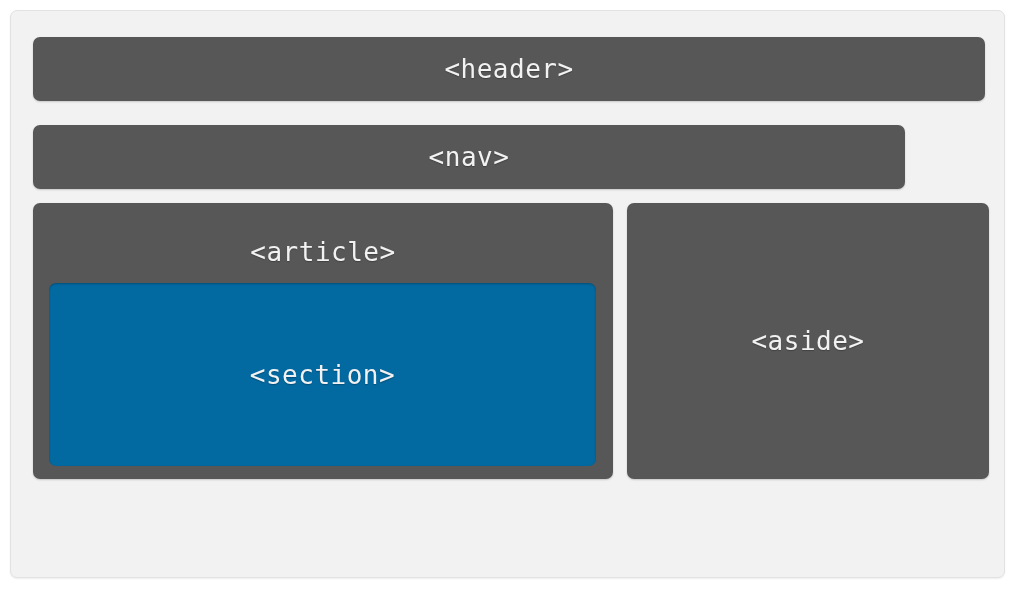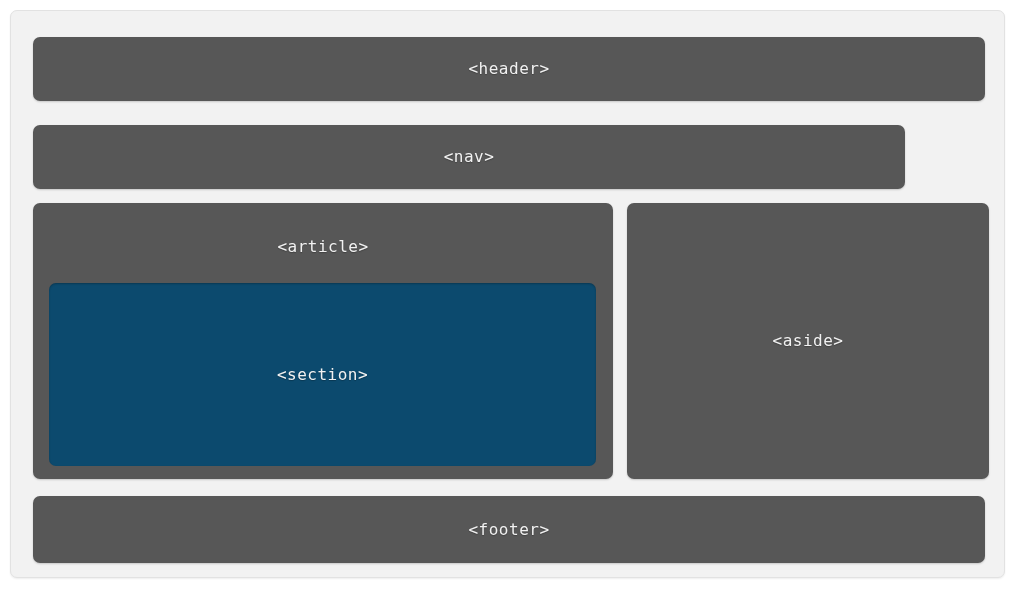--- a/index.html
+++ b/index.html
@@ -35,21 +35,21 @@
     box-sizing: border-box;
     background: #575757;
     border-radius: 7px;
     display: flex;
     align-items: center;
     justify-content: center;
     box-shadow: 0 1px 2px rgba(0,0,0,0.18);
   }
   .block > .block-label {
     color: #f2f2f2;
-    font-size: 16px;
+    font-size: 26px;
     letter-spacing: 0.5px;
     line-height: 1;
     white-space: nowrap;
     text-shadow: 0 1px 1px rgba(0,0,0,0.25);
   }
 
   
   #block-header {
     left: 22px;
     top: 26px;
@@ -72,21 +72,21 @@
     align-items: flex-start;
     justify-content: center;
     padding-top: 36px;
   }
   
   #block-section {
     left: 38px;
     top: 272px;
     width: 547px;
     height: 183px;
-    background: #0c4a6e;
+    background: #0369a1;
     box-shadow: inset 0 1px 2px rgba(0,0,0,0.25);
   }
   
   #block-aside {
     left: 616px;
     top: 192px;
     width: 362px;
     height: 276px;
   }
   
@@ -115,17 +115,14 @@
   </div>
 
   <div class="block" id="block-section">
     <span class="block-label">&lt;section&gt;</span>
   </div>
 
   <div class="block" id="block-aside">
     <span class="block-label">&lt;aside&gt;</span>
   </div>
 
-  <div class="block" id="block-footer">
-    <span class="block-label">&lt;footer&gt;</span>
-  </div>
 
 </div>
 
 </body></html>

